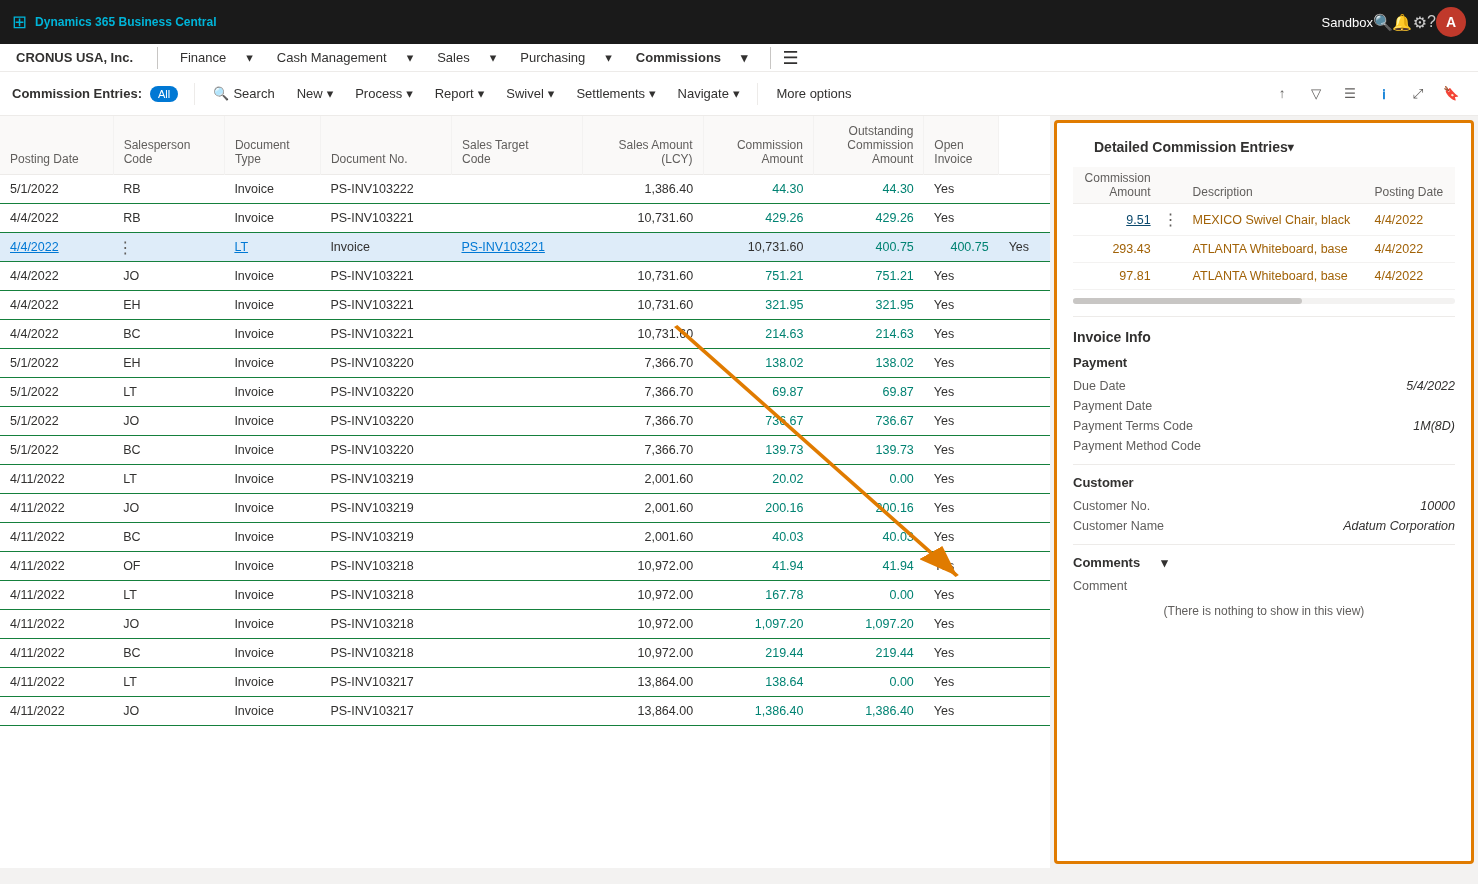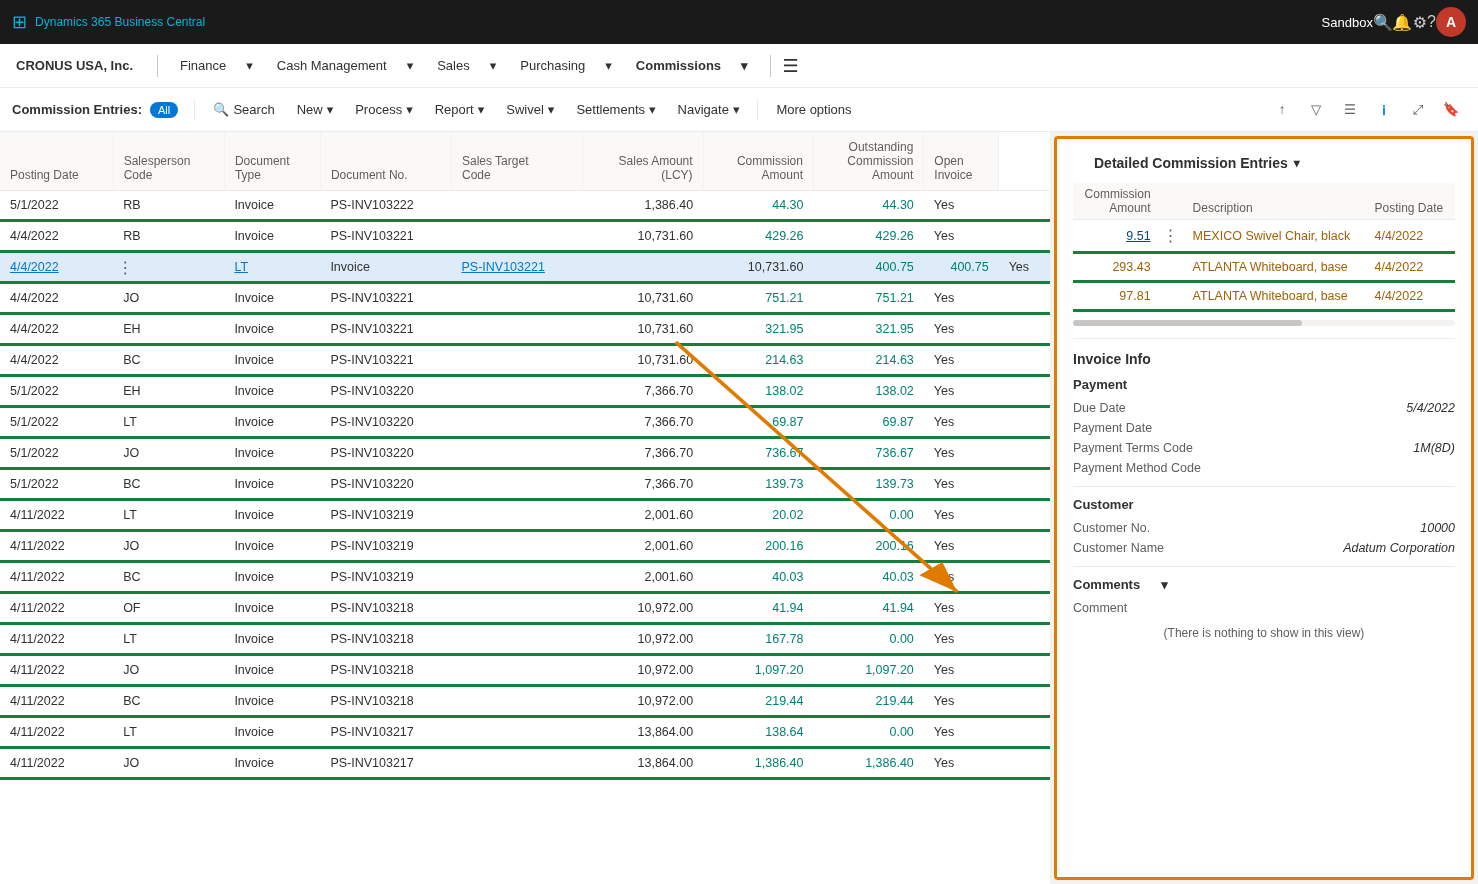--- a/index.html
+++ b/index.html
@@ -9,36 +9,36 @@
     .top-bar {
       background: #1a1a1a;
       color: #fff;
       height: 44px;
       display: flex;
       align-items: center;
       padding: 0 12px;
       justify-content: space-between;
     }
     .top-bar-left { display: flex; align-items: center; gap: 8px; }
-    .top-bar-logo { color: #00b4d8; font-size: 12px; font-weight: 400; }
+    .top-bar-logo { color: #00b4d8; font-size: 12px; font-weight: 700; }
     .top-bar-right { display: flex; align-items: center; }
     .top-bar-sandbox { font-size: 13px; color: #fff; }
     .top-bar-icon { color: #ccc; font-size: 16px; cursor: pointer; }
     .top-bar-avatar {
       width: 30px; height: 30px; border-radius: 50%;
       background: #c0392b; color: #fff;
       display: flex; align-items: center; justify-content: center;
       font-weight: 700; font-size: 14px; cursor: pointer;
     }
 
     
     .second-nav {
       background: #fff;
       border-bottom: 1px solid #edebe9;
-      height: 44px;
+      height: 28px;
       display: flex;
       align-items: center;
       padding: 4px 16px;
       gap: 4px;
     }
     .company-name { font-size: 13px; font-weight: 600; color: #323130; margin-right: 12px; }
     .nav-item {
       padding: 4px 10px;
       color: #323130;
       font-size: 13px;
@@ -117,21 +117,21 @@
       text-align: left;
       color: #605e5c;
       font-weight: 400;
       font-size: 12px;
       white-space: nowrap;
       vertical-align: bottom;
       border-right: 1px solid #f3f2f1;
     }
     thead th.right { text-align: right; }
     tbody tr {
-      border-bottom: 3px solid #15803d;
+      border-bottom: 1px solid #15803d;
       cursor: pointer;
     }
     tbody tr.selected { background: #deecf9; }
     tbody td {
       padding: 7px 10px;
       color: #323130;
       white-space: nowrap;
       vertical-align: middle;
     }
     tbody td.link { color: #0078d4; text-decoration: underline; cursor: pointer; }
@@ -153,21 +153,21 @@
       padding: 16px;
       flex-shrink: 0;
       position: relative;
     }
 
     .detail-section-title {
       font-size: 14px;
       font-weight: 600;
       color: #323130;
       margin-bottom: 12px;
-      display: flex; align-items: center; gap: 6px; padding-left: 21px;
+      display: flex; align-items: center;  padding-left: 21px;
     }
     .detail-table {
       width: 100%;
       border-collapse: collapse;
       font-size: 12.5px;
       margin-bottom: 8px;
     }
     .detail-table thead th {
       color: #605e5c;
       font-weight: 400;

